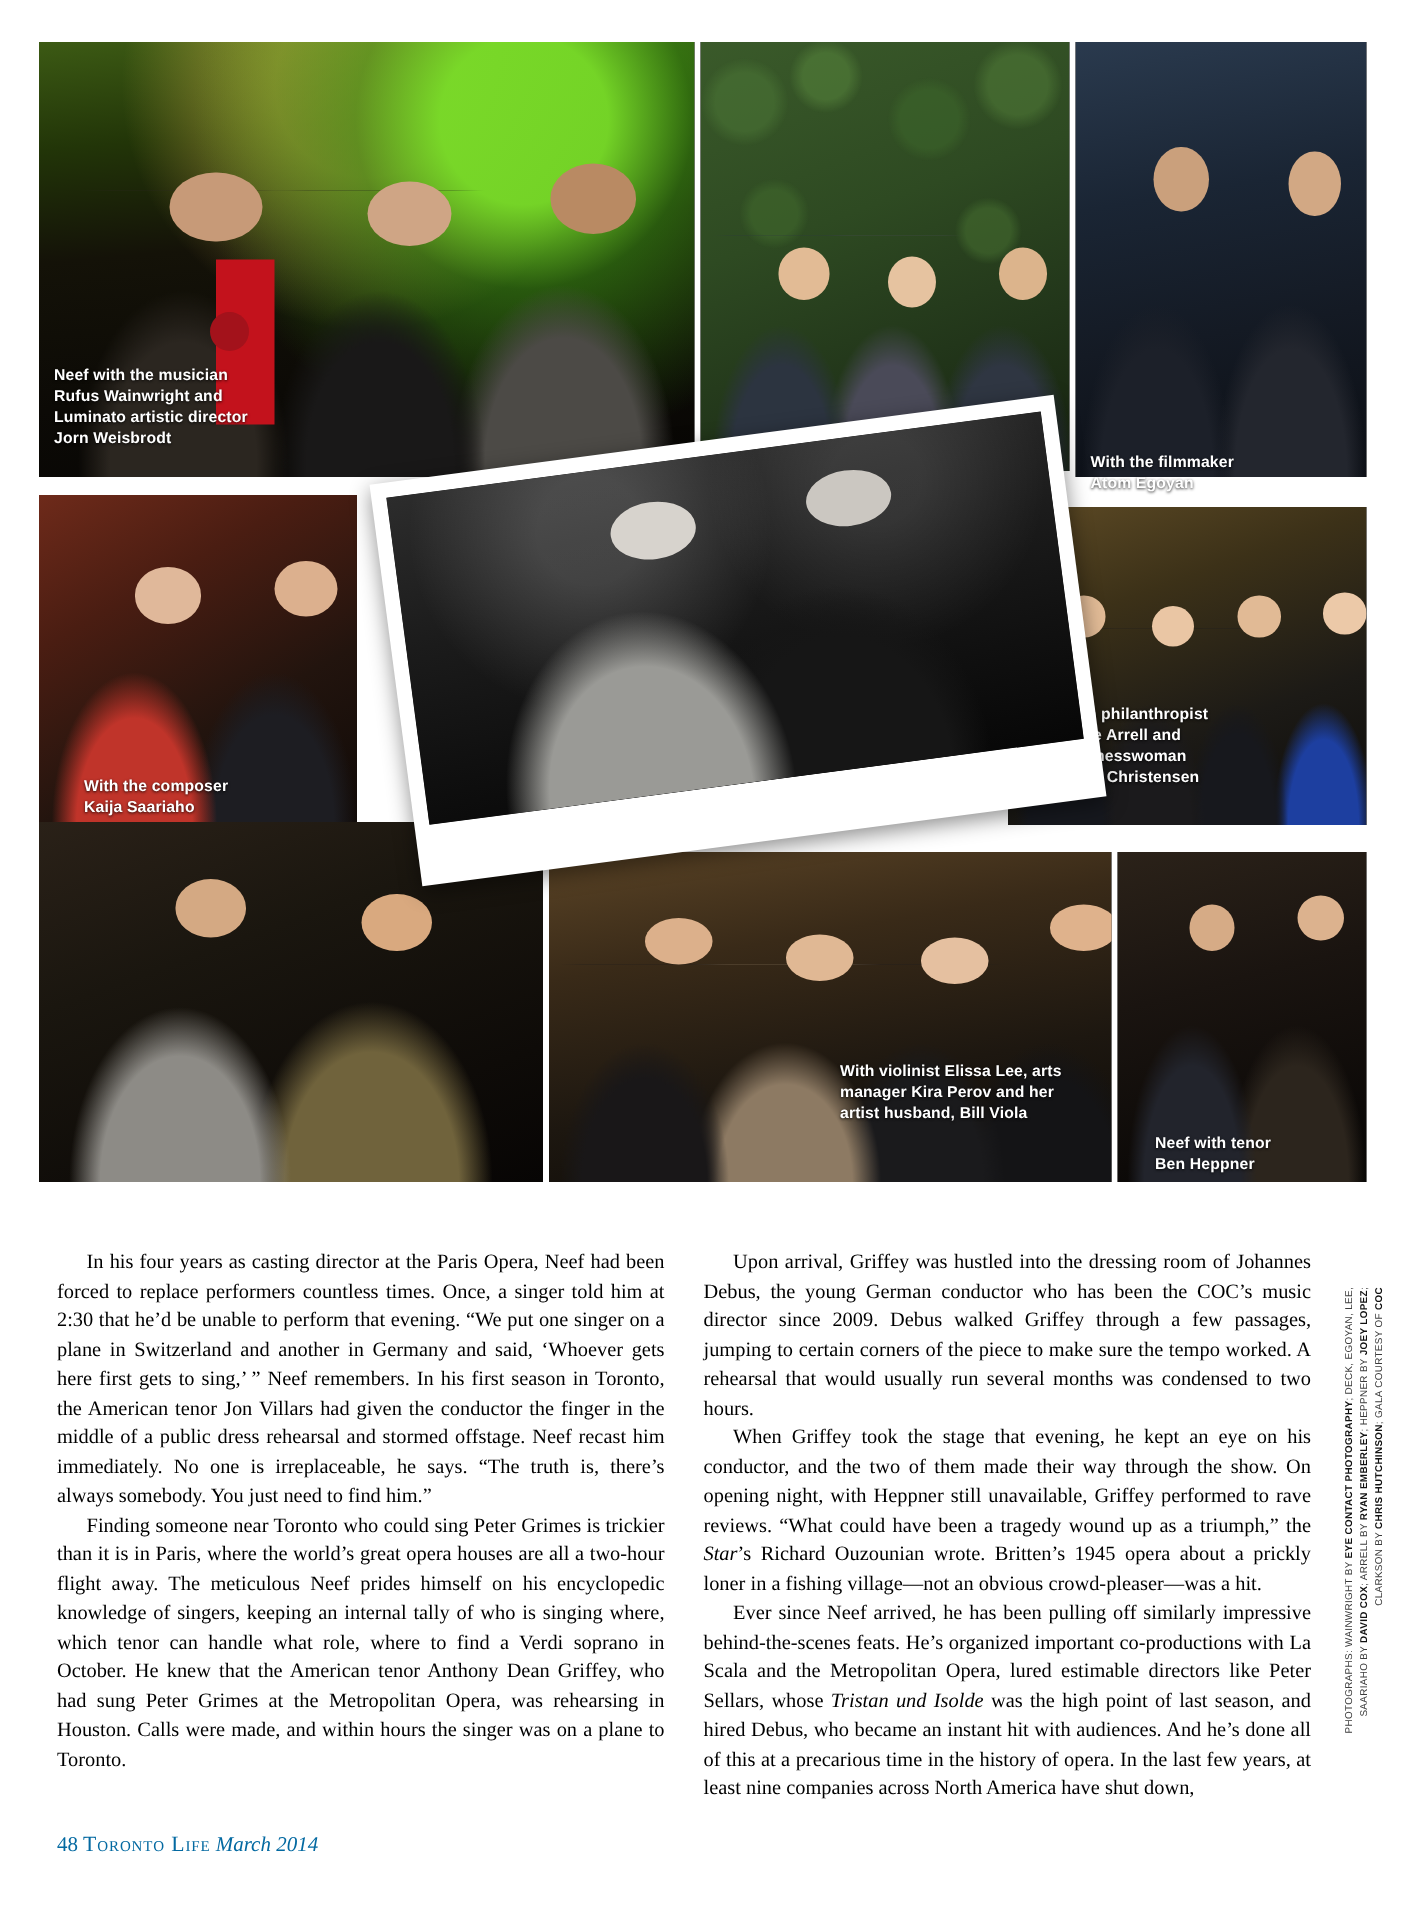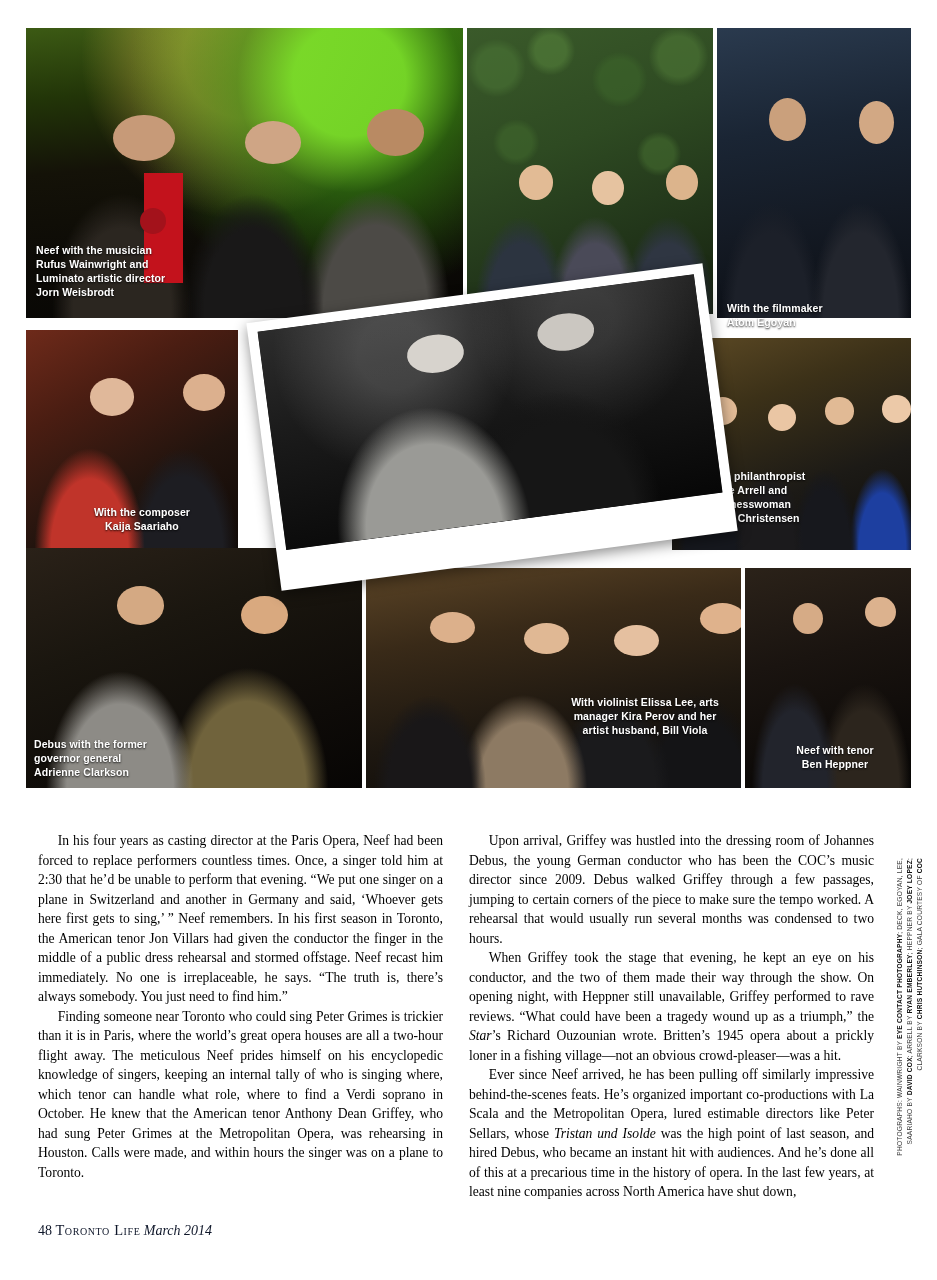--- a/index.html
+++ b/index.html
@@ -6,21 +6,21 @@
   body{width:937px;height:1280px;overflow:hidden;font-family:"Liberation Serif",serif;}
   .page{position:relative;width:937px;height:1280px;background:#fff;}
 
   
   .collage{position:absolute;left:0;top:0;width:937px;height:800px;}
   .ph{position:absolute;overflow:hidden;background:#1a1a1a;}
   .ph .img{position:absolute;inset:0;}
   .cap{position:absolute;color:#fff;font-family:"Liberation Sans",sans-serif;
        font-weight:bold;font-size:10.5px;line-height:1.32;letter-spacing:.1px;
        text-shadow:0 1px 2px rgba(0,0,0,.85);}
-  .cap.r{text-align:center;}
+  .cap.r{text-align:left;margin-top:12px;}
 
   
   #p1{left:26px;top:28px;width:437px;height:290px;}
   #p1 .img{background:
     radial-gradient(circle at 74% 18%, rgba(120,220,40,.95) 0 14%, rgba(60,150,20,.55) 28%, rgba(0,0,0,0) 55%),
     radial-gradient(circle at 50% 10%, rgba(230,200,80,.55) 0 18%, rgba(0,0,0,0) 48%),
     linear-gradient(175deg,#3c5a14 0%,#223508 22%,#141208 45%,#0c0a06 75%,#070604 100%);}
   #p1 .fg{position:absolute;left:0;right:0;bottom:0;height:66%;
     background:
       radial-gradient(ellipse 16% 60% at 22%  95%, #2b2620 0 70%, rgba(0,0,0,0) 100%),
@@ -153,21 +153,21 @@
   .credits .line{position:absolute;top:0;transform-origin:left top;
       transform:rotate(-90deg) translateX(-100%);
       white-space:nowrap;font-family:"Liberation Sans",sans-serif;
       font-size:6.6px;letter-spacing:.22px;color:#3b3b3b;}
   .credits .l1{left:11px;}
   .credits .l2{left:21px;}
   .credits .l3{left:31px;}
   .credits b{font-weight:bold;color:#111;}
 
   
-  .footer{position:absolute;left:38px;top:1222px;font-size:13.5px;color:#0f172a;
+  .footer{position:absolute;left:38px;top:1222px;font-size:13.5px;color:#0369a1;
           font-family:"Liberation Serif",serif;}
   .footer .folio{font-size:14px;}
   .footer .mag{font-variant:small-caps;letter-spacing:.6px;font-size:14.5px;}
   .footer .issue{font-style:italic;font-size:14px;}
 </style>
 </head>
 <body>
 
 <div class="page">
 
@@ -218,21 +218,20 @@
       <div class="h4"></div>
     </div>
     <div class="cap" id="cap5">With philanthropist<br>Anne Arrell and<br>businesswoman<br>Clare Christensen</div>
 
     <div class="ph" id="p6">
       <div class="img"></div>
       <div class="fg"></div>
       <div class="h1"></div>
       <div class="h2"></div>
     </div>
-    <div class="cap" id="cap6">Debus with the former<br>governor general<br>Adrienne Clarkson</div>
 
     <div class="ph" id="p7">
       <div class="img"></div>
       <div class="fg"></div>
       <div class="h1"></div>
       <div class="h2"></div>
       <div class="h3"></div>
       <div class="h4"></div>
     </div>
     <div class="cap r" id="cap7">With violinist Elissa Lee, arts<br>manager Kira Perov and her<br>artist husband, Bill Viola</div>

